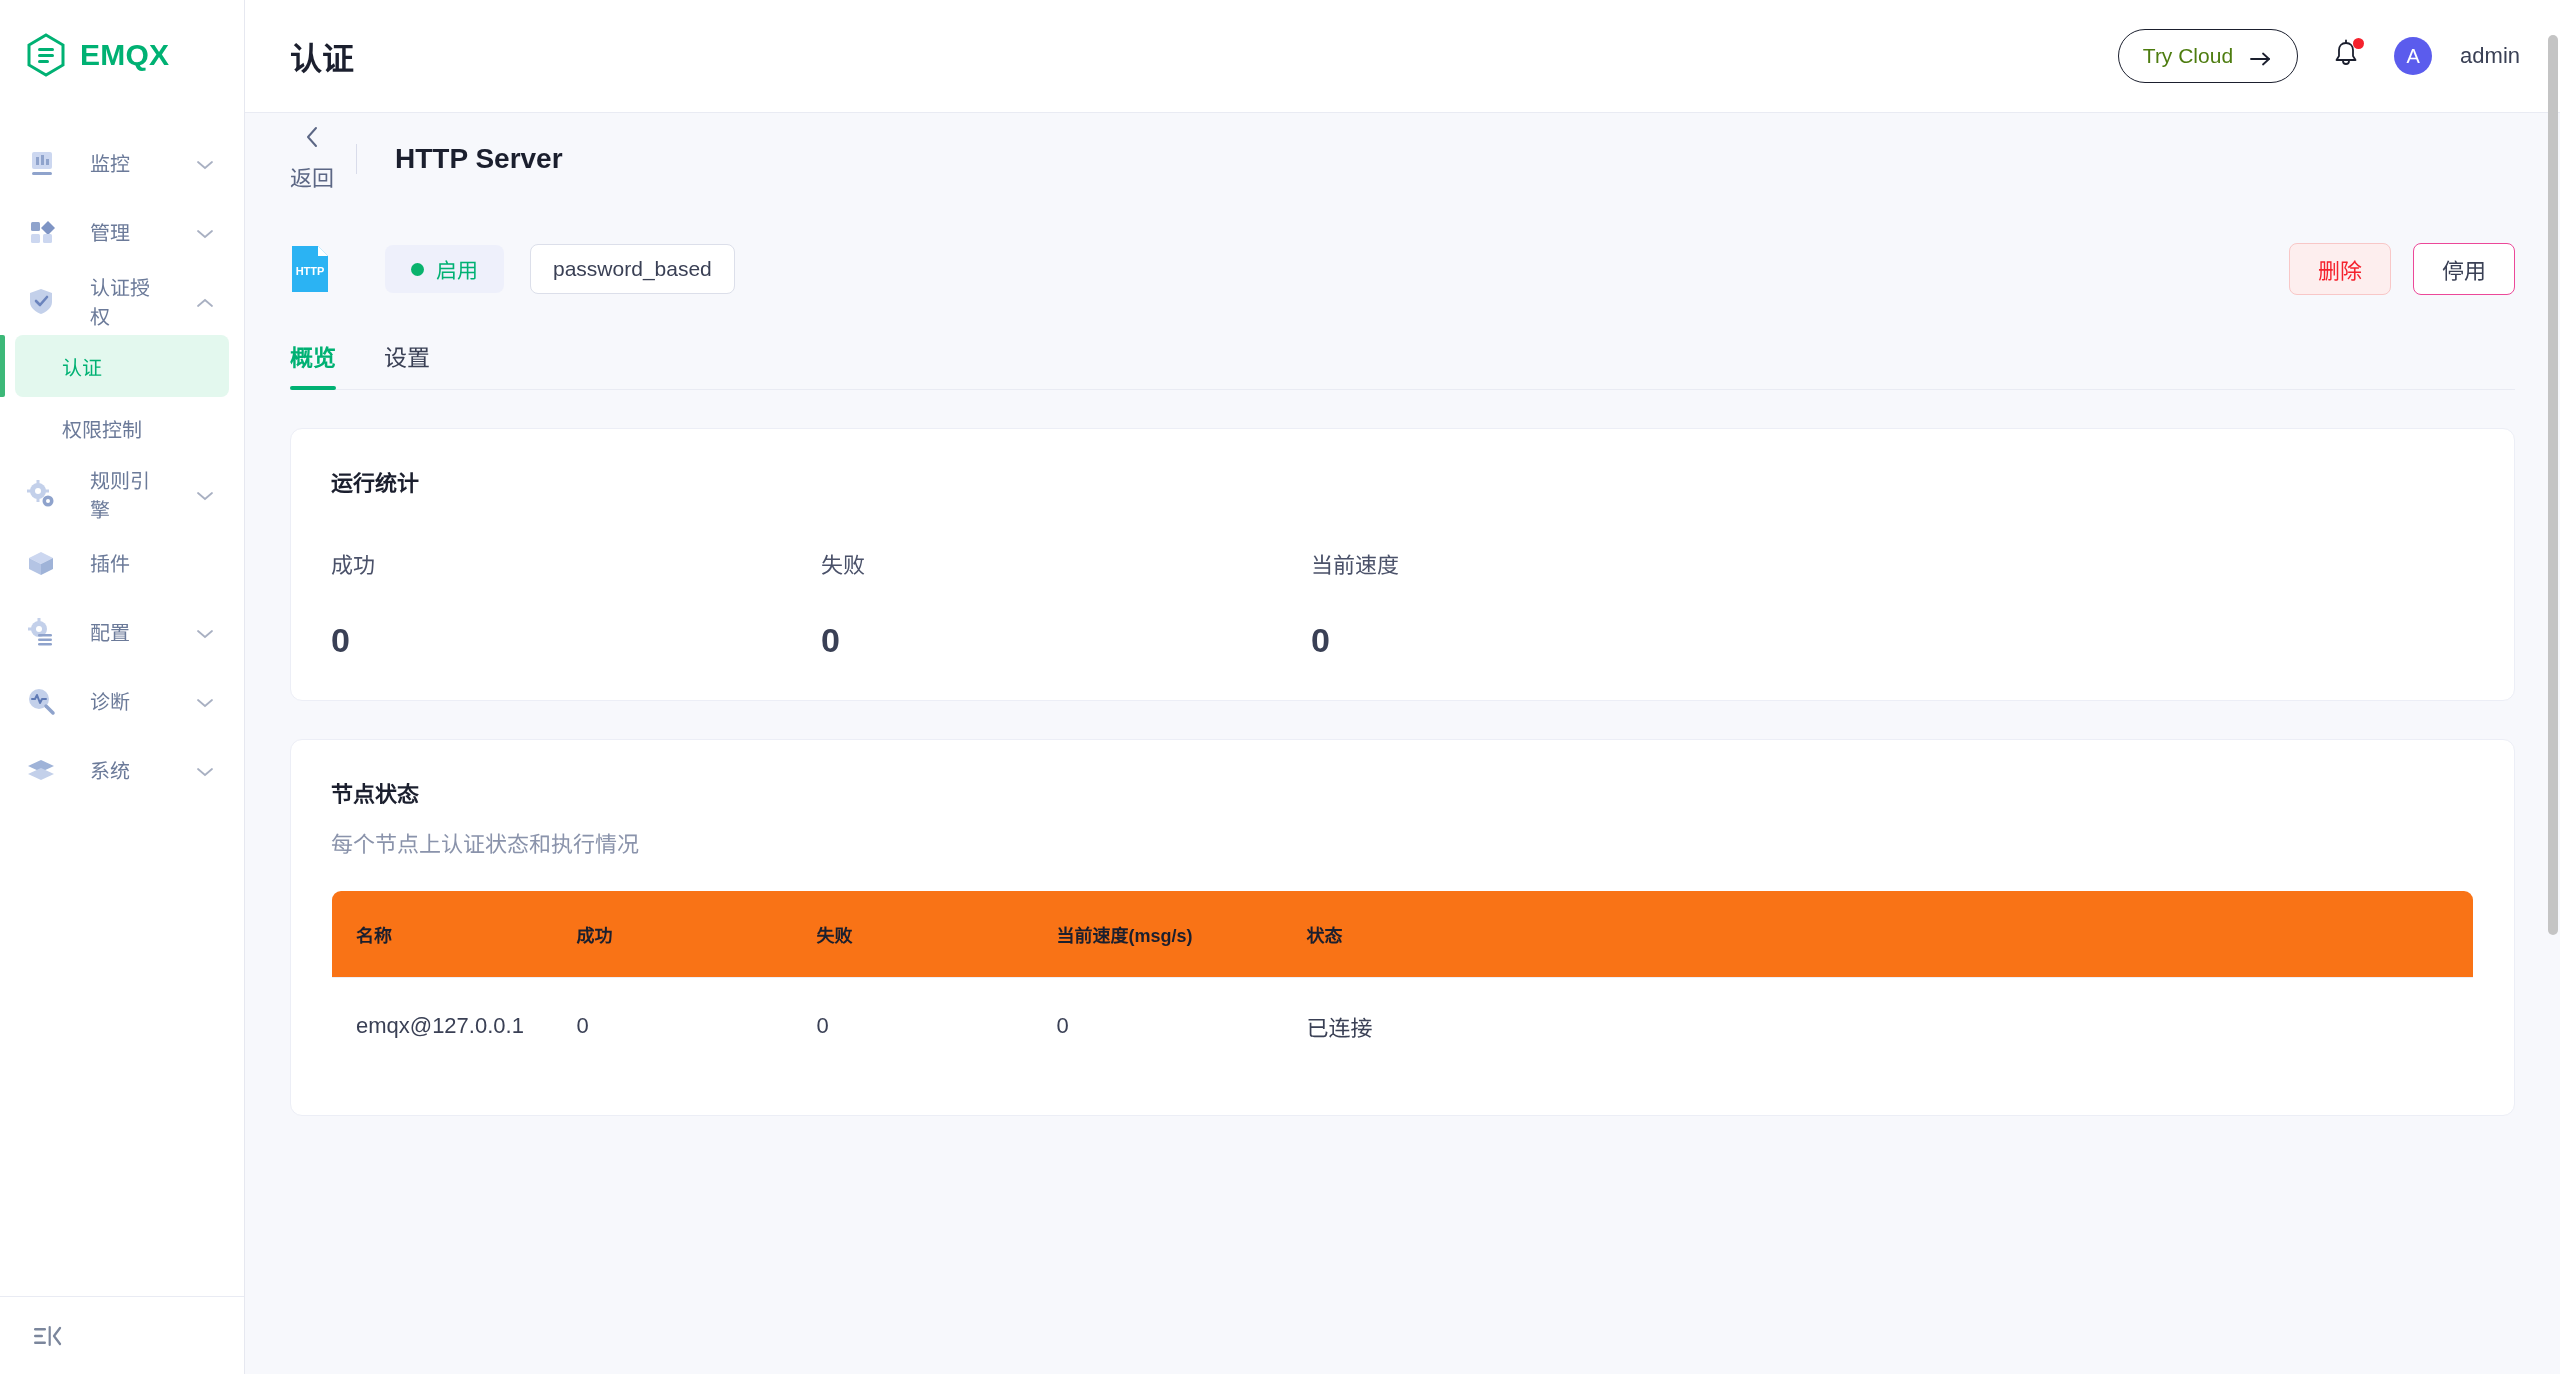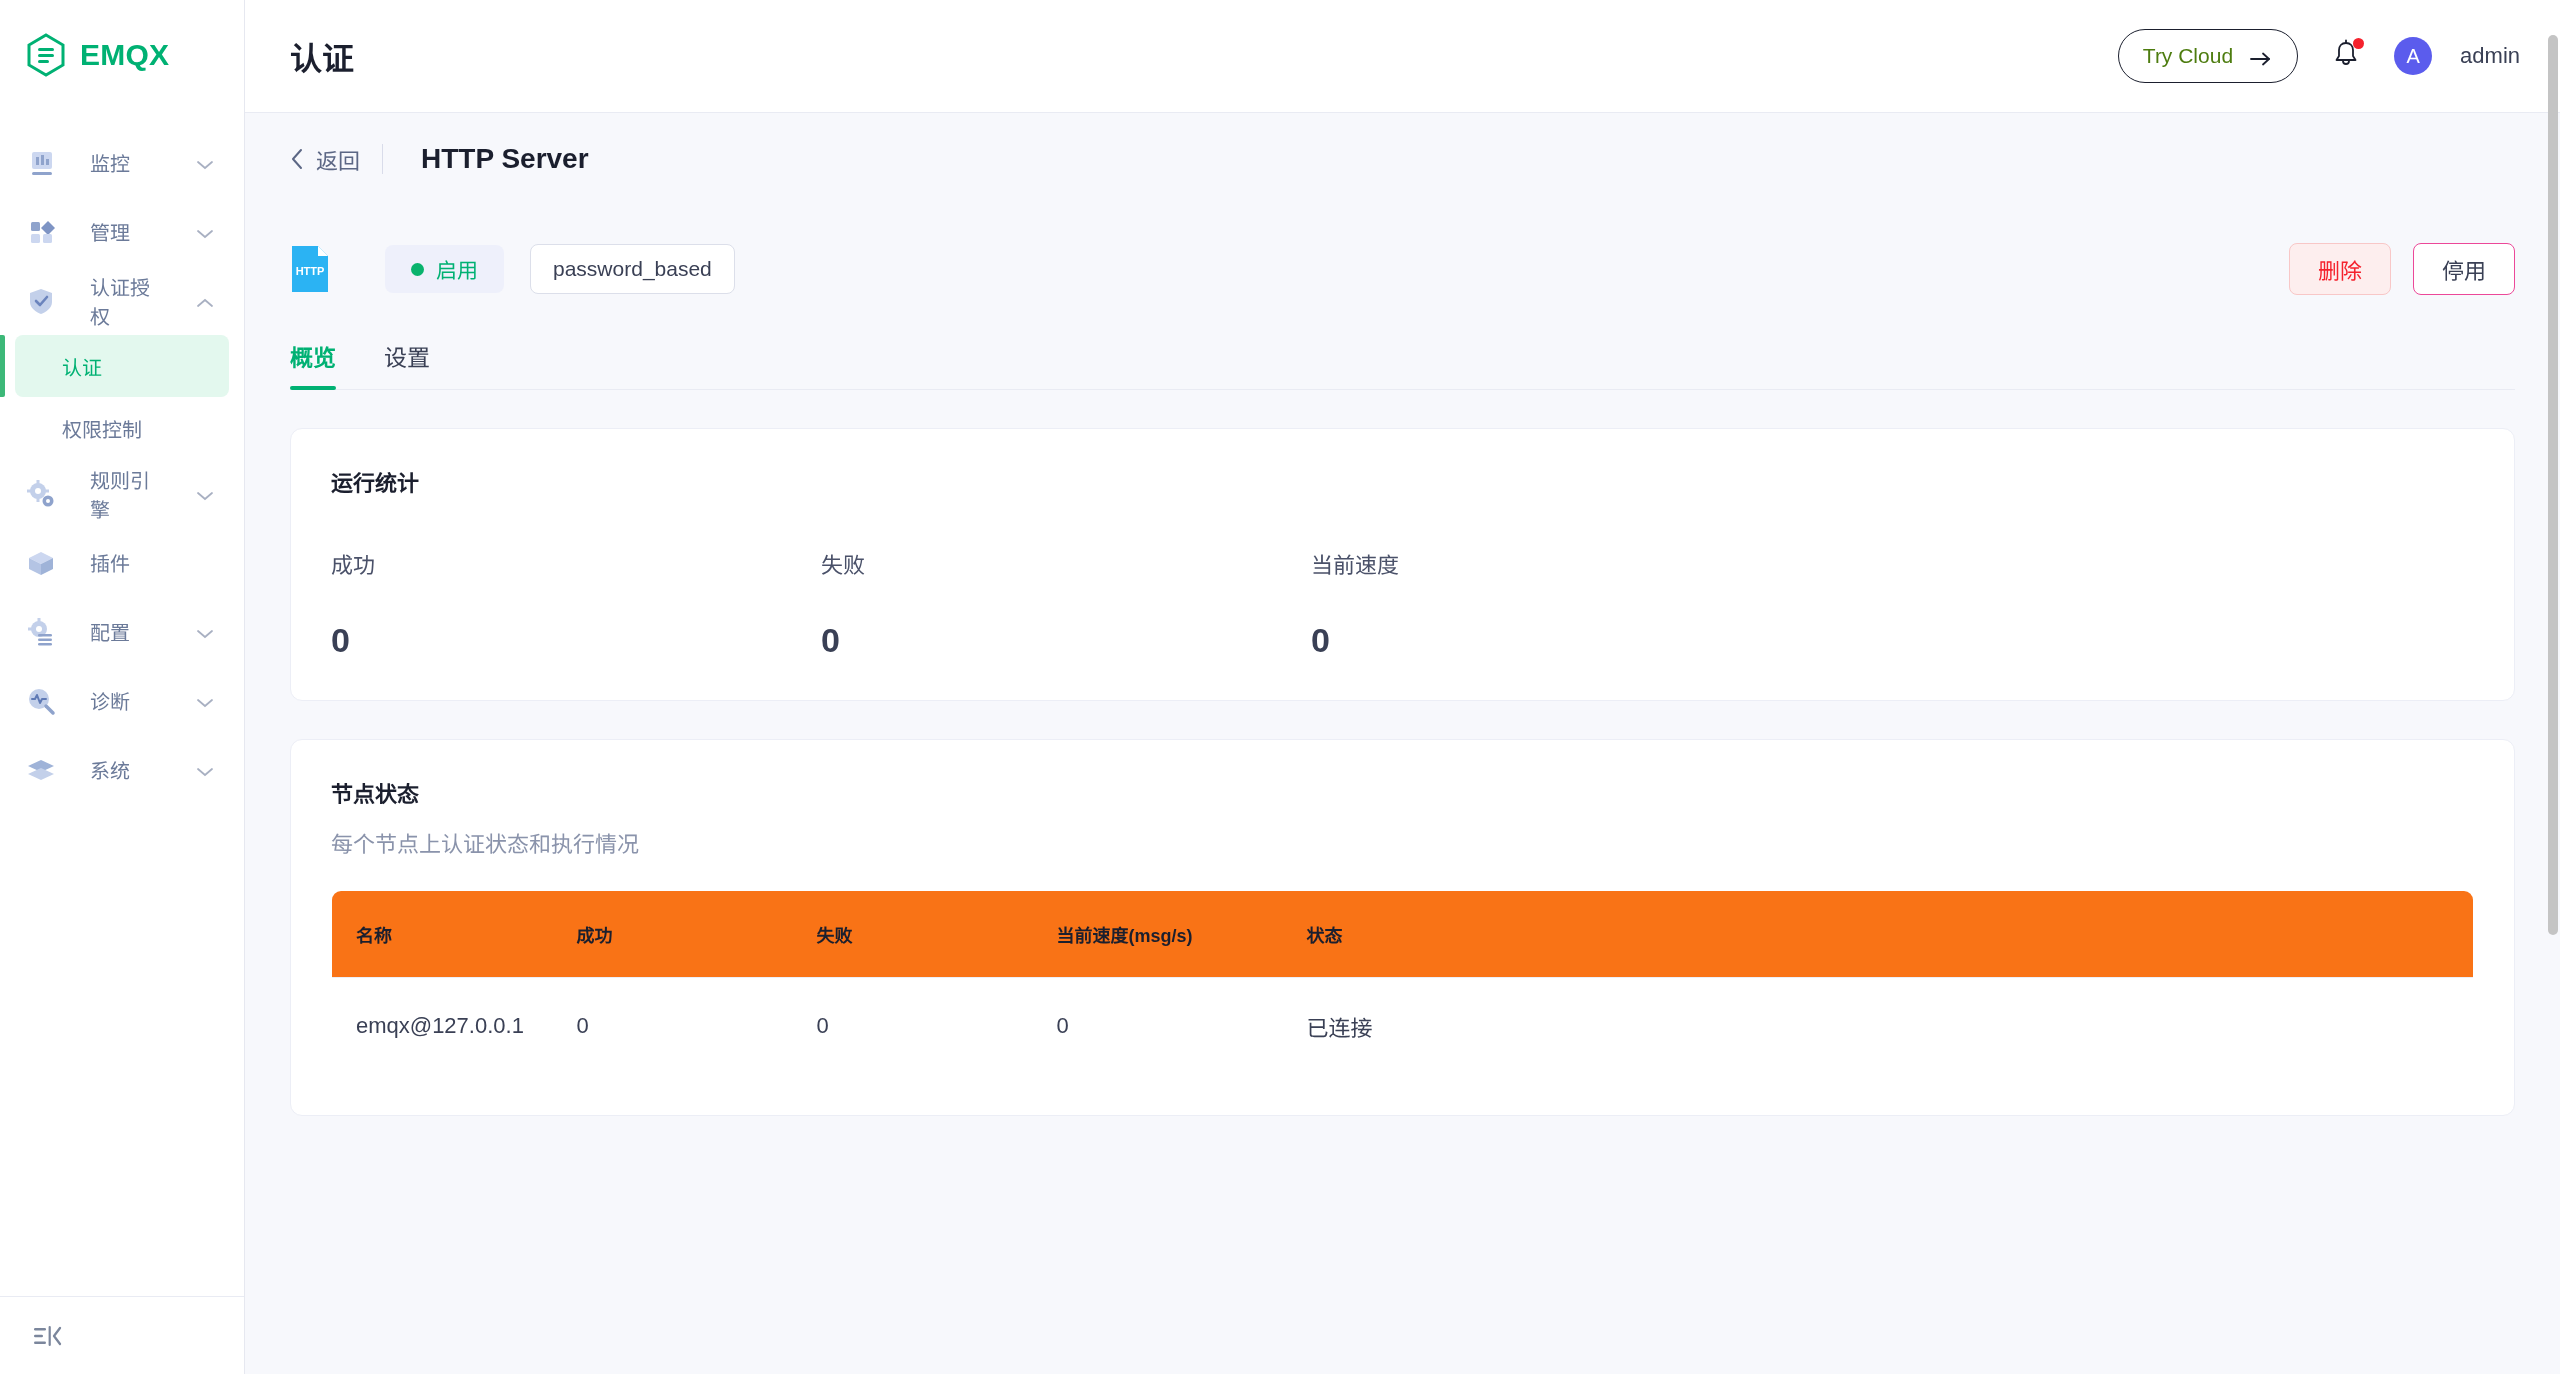--- a/index.html
+++ b/index.html
@@ -72,21 +72,21 @@
   .bell-dot { position: absolute; top: 2px; right: 2px; width: 11px; height: 11px;
               border-radius: 50%; background: #f5222d; }
   .avatar { width: 38px; height: 38px; border-radius: 50%; background: #5b5ced;
             color: #fff; font-size: 20px; display: flex; align-items: center;
             justify-content: center; cursor: pointer; }
   .username { font-size: 22px; color: #3a4055; cursor: pointer; }
 
   
   .page { flex: 1 1 auto; overflow: hidden; padding: 0; }
   .crumbs { display: flex; align-items: center; height: 92px; padding: 0 0 0 45px; gap: 22px; }
-  .back-link { display: flex; align-items: center; gap: 12px; cursor: pointer; }
+  .back-link { display: flex; align-items: center; gap: 12px; cursor: pointer; flex-direction: column; }
   .back-chev { width: 14px; height: 22px; }
   .back-text { font-size: 22px; color: #5c6785; }
   .crumb-sep { width: 1px; height: 30px; background: #d9dcea; }
   .crumb-title { font-size: 28px; font-weight: bold; color: #1b1f2e; margin-left: 16px; }
 
   .head-row { display: flex; align-items: center; padding: 24px 45px 0 45px; height: 104px; }
   .http-ico { width: 40px; height: 50px; flex: 0 0 40px; }
   .badge-enabled {
     margin-left: 55px; height: 48px; padding: 0 26px; background: #eef0fb;
     border-radius: 8px; display: flex; align-items: center; gap: 12px;

